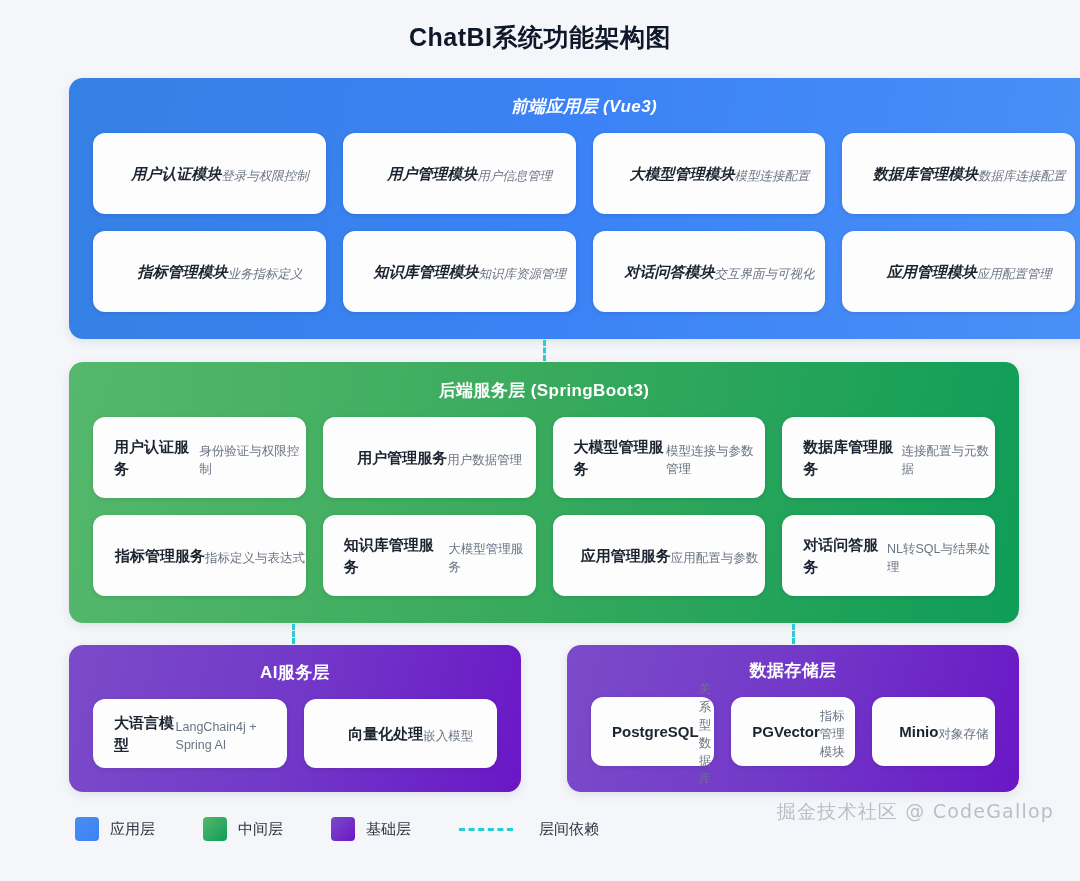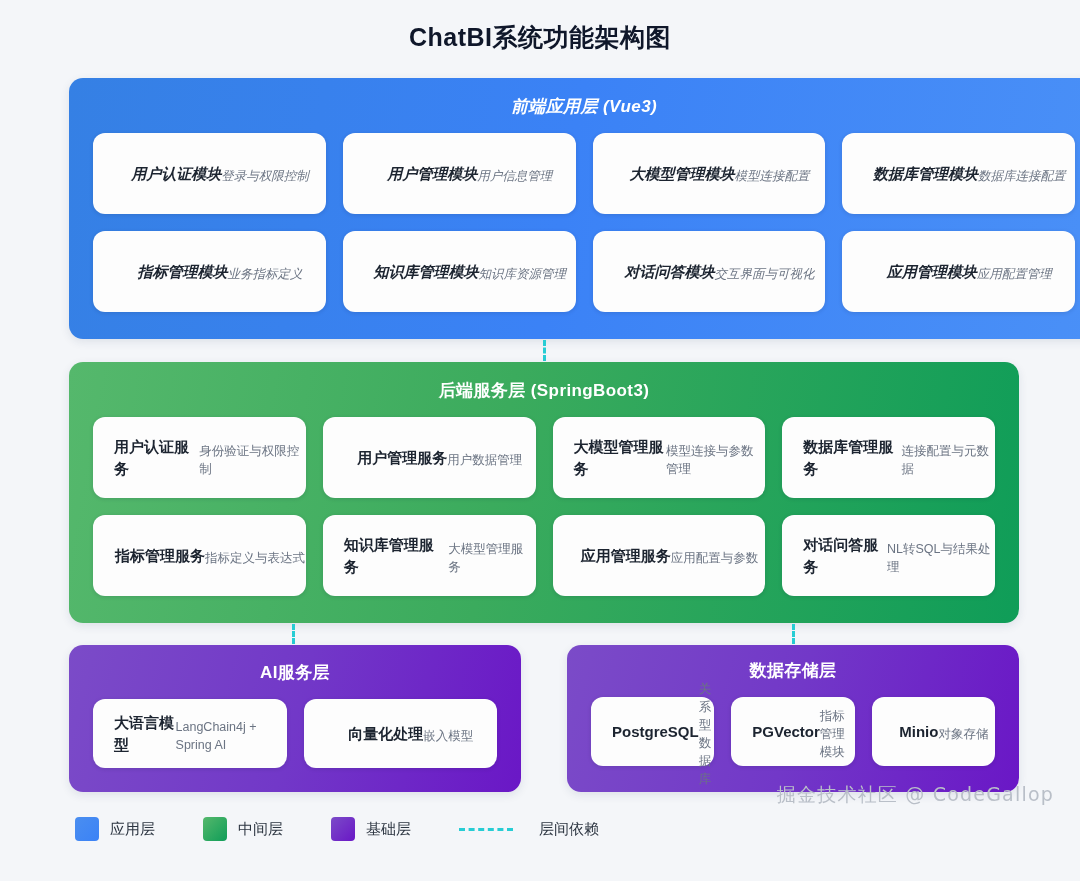--- a/index.html
+++ b/index.html
@@ -147,21 +147,21 @@
     width: 54px;
     height: 0;
     border-top: 3px dashed #27cdd4;
     margin-right: 26px;
   }
 
   
   .watermark {
     position: absolute;
     right: 26px;
-    top: 782px;
+    top: 799px;
     font-size: 19px;
     color: #b9bfc8;
     letter-spacing: 1.2px;
     font-family: "DejaVu Sans", sans-serif;
   }
 </style>
 </head>
 <body>
 
 <div class="page-title">ChatBI系统功能架构图</div>

